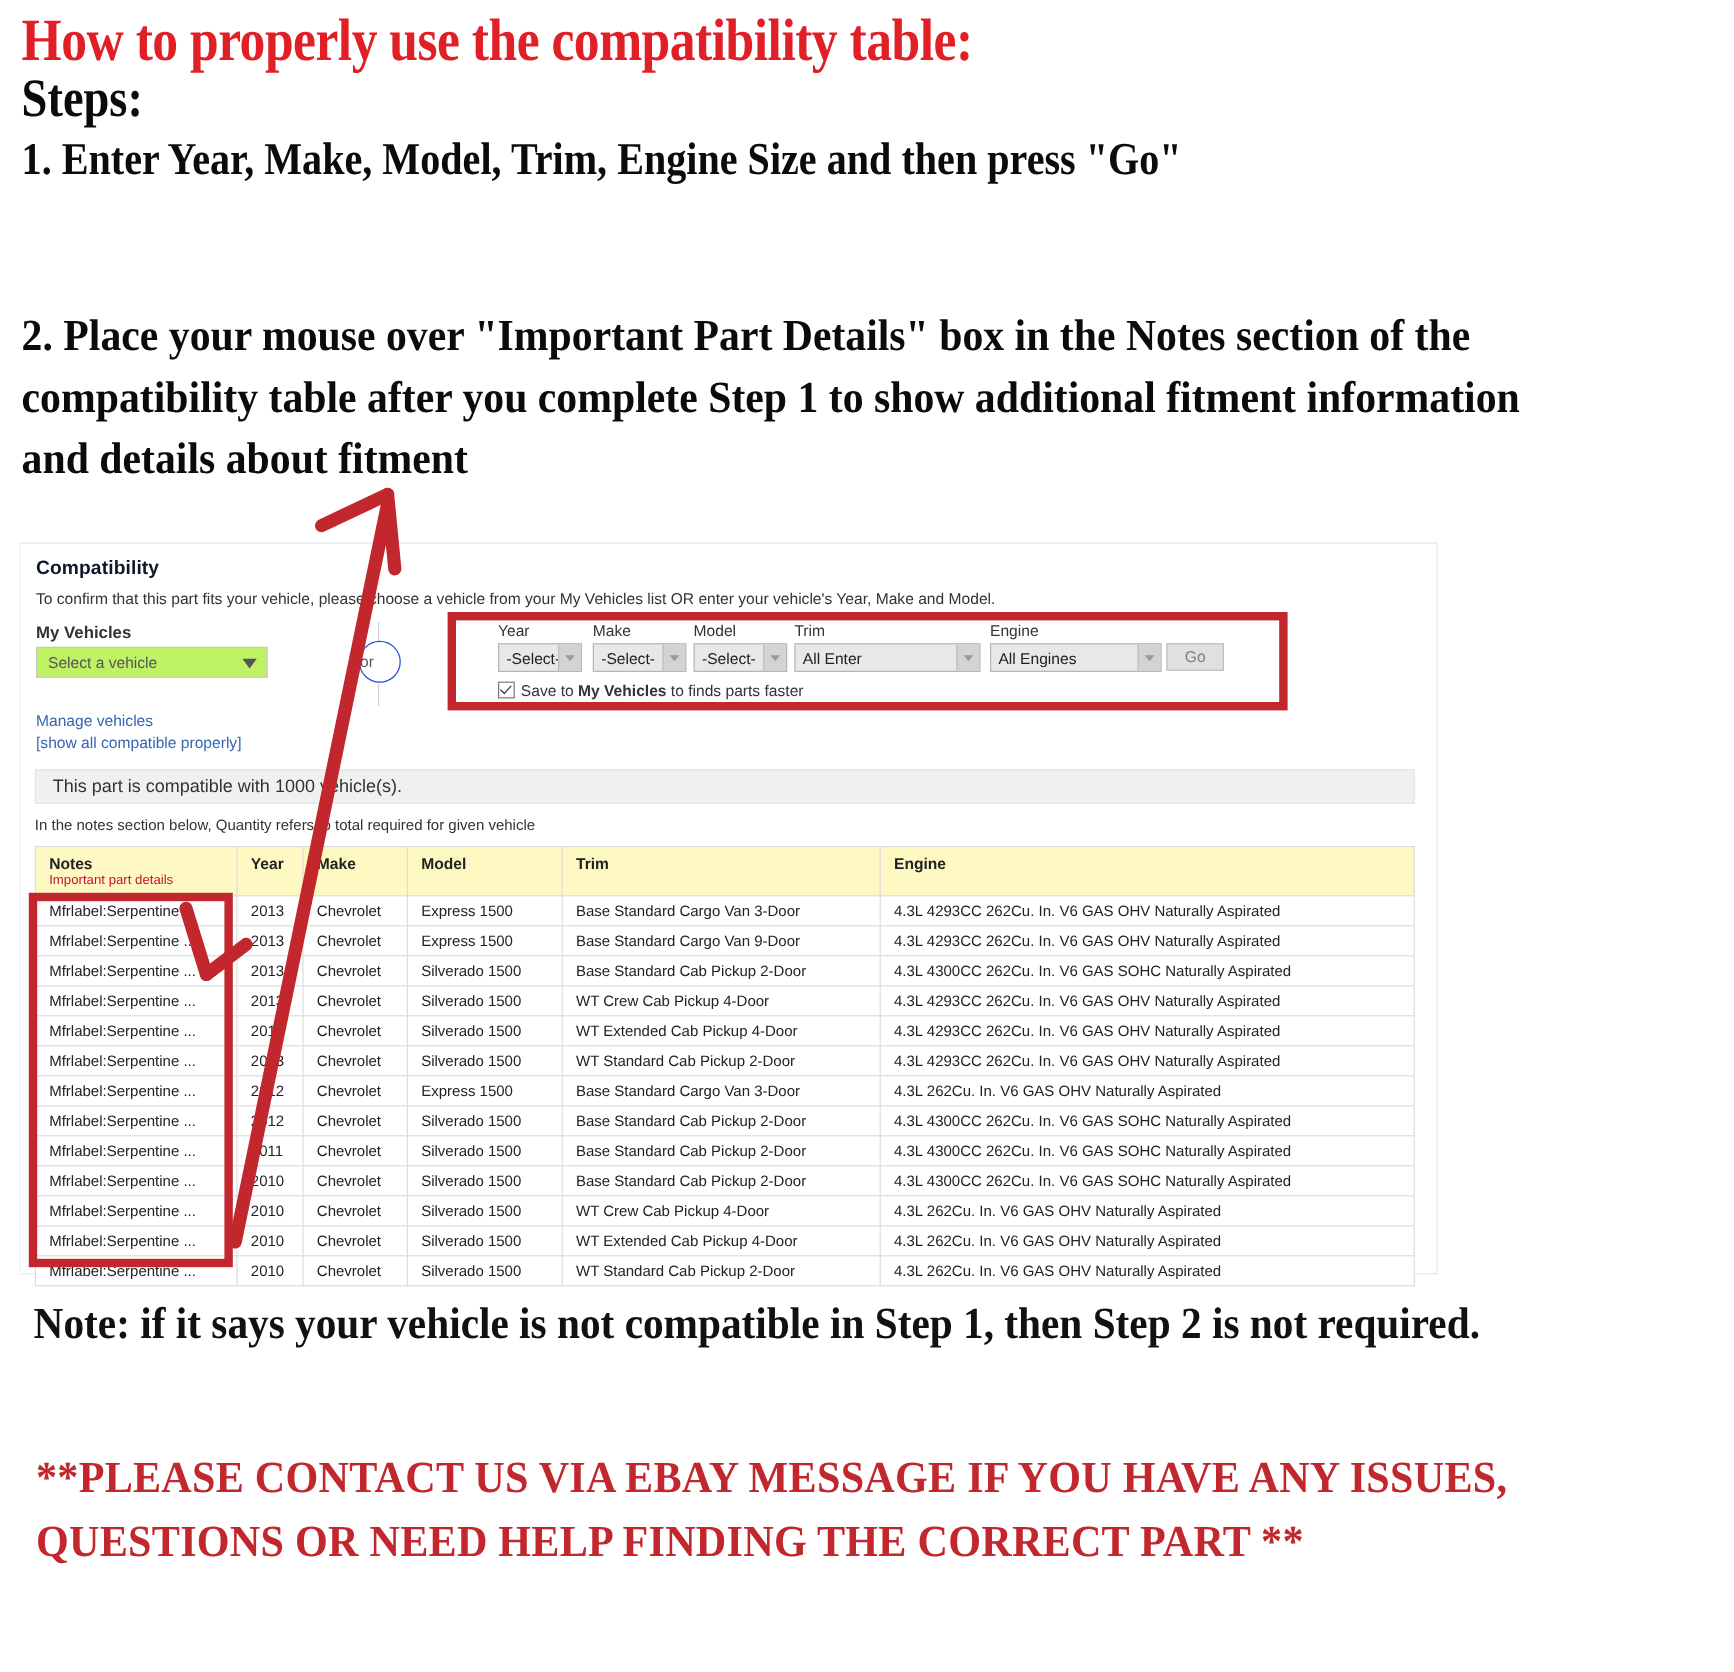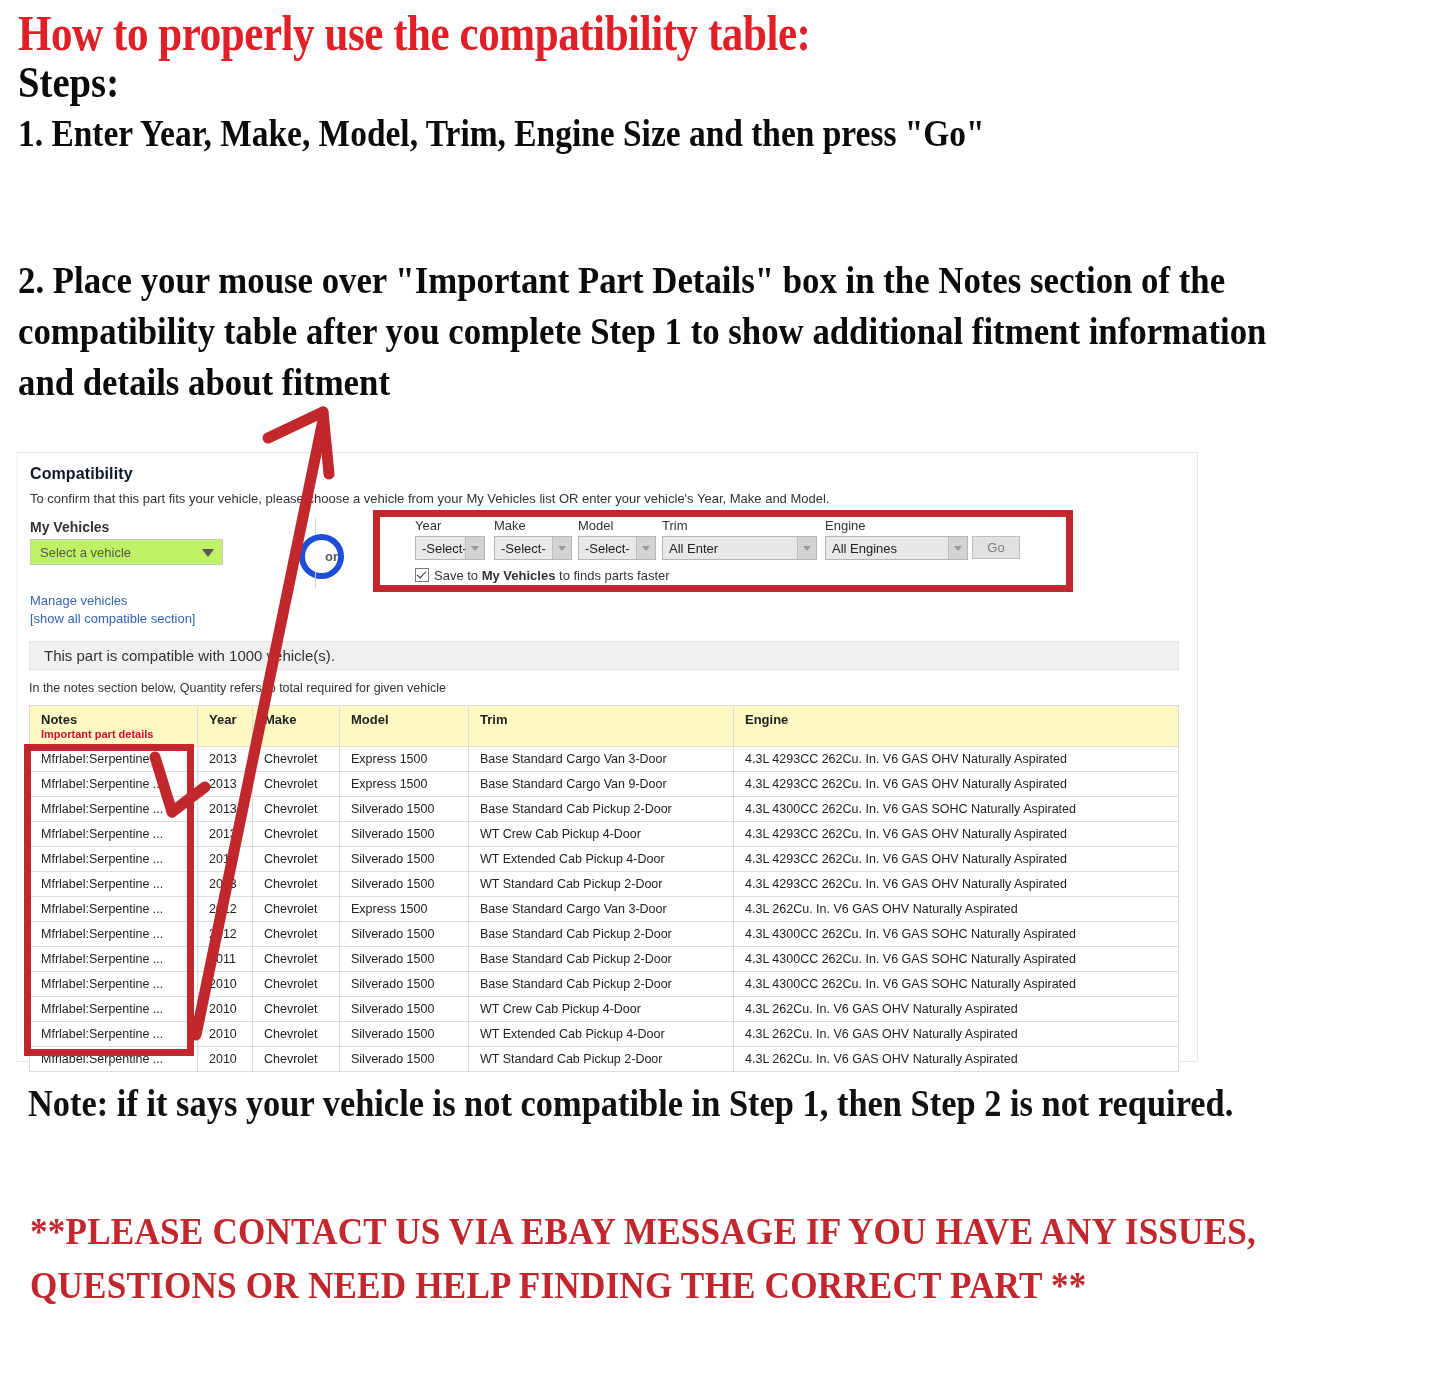--- a/index.html
+++ b/index.html
@@ -97,22 +97,22 @@
     font-size:13px;color:#3665b3;
   }
 
   
   .or-wrap{position:absolute;left:290px;top:518px;width:52px;height:70px;}
   .or-line{position:absolute;left:25px;width:1px;background:#cfcfcf;}
   .or-line.top{top:0;height:18px;}
   .or-line.bot{top:52px;height:18px;}
   .or-circle{
     position:absolute;left:9px;top:16px;width:33px;height:33px;border-radius:50%;
-    border:6px solid #1d4ed8;background:#fff;
-    font-size:13px;color:#5a5a5a;text-align:right;line-height:33px;font-weight:bold;
+    border:1px solid #1d4ed8;background:#fff;
+    font-size:13px;color:#5a5a5a;text-align:left;line-height:33px;font-weight:normal;
   }
 
   
   .sel-form{position:absolute;left:400px;top:518px;width:640px;height:70px;}
   .fld{position:absolute;top:18px;}
   .fld-label{position:absolute;top:-18px;left:0;font-size:13px;color:#333;white-space:nowrap;}
   .dd{
     height:24px;box-sizing:border-box;
     background:#e8e8e8;border:1px solid #b6b6b6;
     display:flex;align-items:center;
@@ -159,21 +159,21 @@
   .ctable{
     position:absolute;left:29px;top:705px;width:1150px;
     border-collapse:collapse;table-layout:fixed;
   }
   .ctable th{
     background:#fef9c3;border:1px solid #dcdcdc;
     font-size:13px;font-weight:bold;color:#222;text-align:left;
     padding:6px 0 6px 11px;height:28px;vertical-align:top;
   }
   .ctable th .imp{
-    display:block;font-size:11px;color:#c8102e;font-weight:bold;margin-top:1px;
+    display:block;font-size:11px;color:#c8102e;font-weight:normal;margin-top:1px;
   }
   .ctable td{
     border:1px solid #dcdcdc;border-top:none;
     font-size:12.5px;color:#222;padding:4px 0 4px 11px;height:16px;
     white-space:nowrap;overflow:hidden;background:#fff;
   }
   .c-notes{width:168px;}
   .c-year{width:55px;}
   .c-make{width:87px;}
   .c-model{width:129px;}
@@ -217,21 +217,21 @@
   <div class="compat-sub">To confirm that this part fits your vehicle, please choose a vehicle from your My Vehicles list OR enter your vehicle's Year, Make and Model.</div>
 
   <div class="mv-label">My Vehicles</div>
 
   <div class="mv-select">
     <span>Select a vehicle</span>
     <span class="mv-caret"></span>
   </div>
 
   <div class="manage-link">Manage vehicles</div>
-  <div class="showall-link">[show all compatible section]</div>
+  <div class="showall-link">[show all compatible properly]</div>
 </div>
 
 <div class="or-wrap">
   <div class="or-line top"></div>
   <div class="or-circle">or</div>
   <div class="or-line bot"></div>
 </div>
 
 <div class="sel-form">
 

